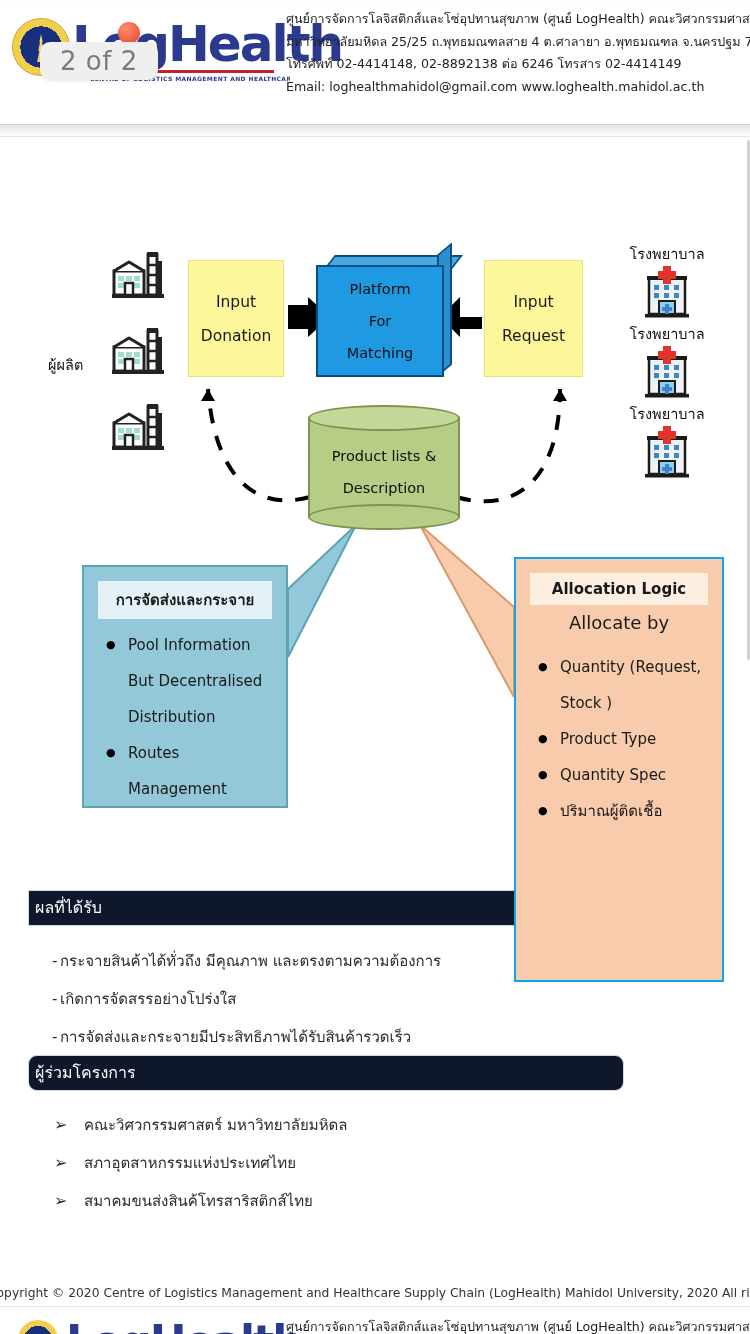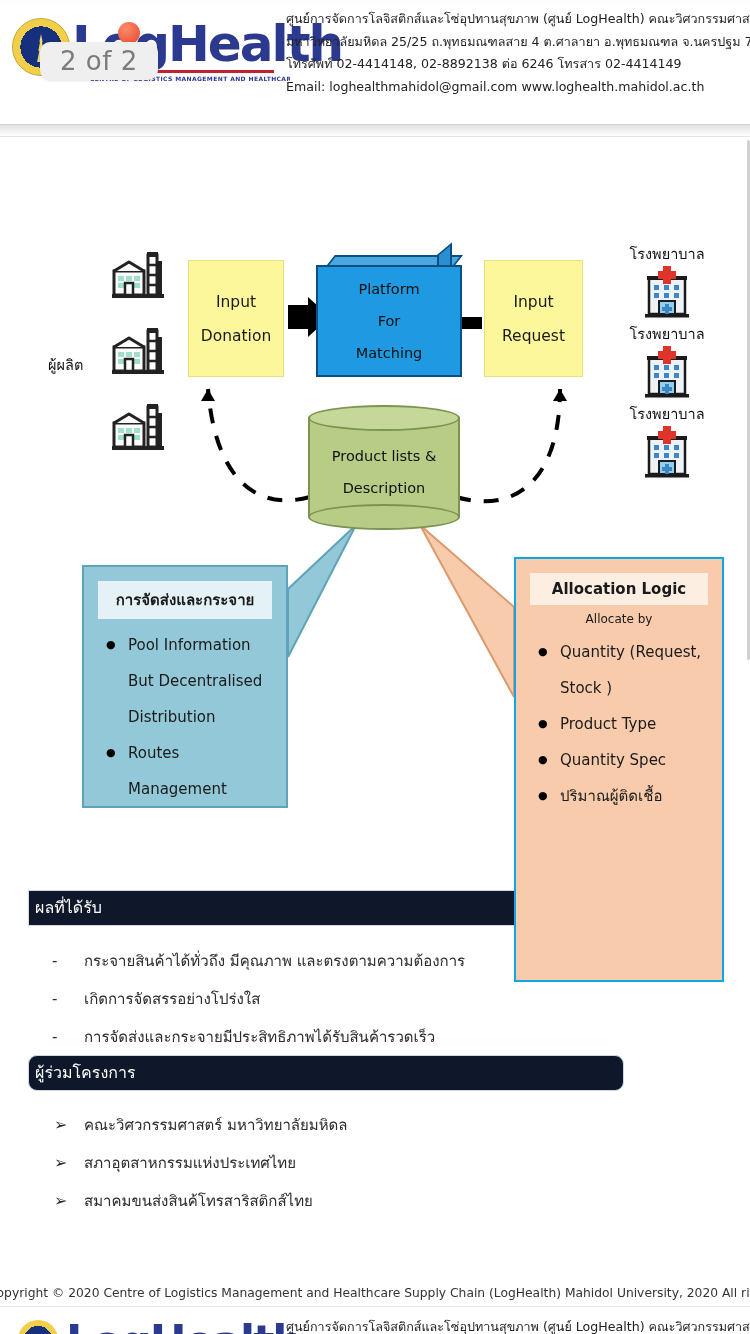--- a/index.html
+++ b/index.html
@@ -106,21 +106,21 @@
     position:absolute; left:8px; top:0; width:128px; height:14px;
     background:#4aa8e0; border:2px solid #0b4e84;
     transform:skewX(-38deg); transform-origin:bottom left;
   }
   .pf-side{
     position:absolute; right:0; top:0; width:15px; height:122px;
     background:#2a8fd0; border:2px solid #0b4e84;
     transform:skewY(-40deg); transform-origin:top left;
   }
   .pf-face{
-    position:absolute; left:0; top:10px; width:146px; height:112px;
+    position:absolute; left:0; top:10px; width:128px; height:112px;
     background:#1f9ae2; border:2px solid #0b4e84;
     display:flex; flex-direction:column; align-items:center; justify-content:center;
     font-size:14.5px; color:#111; line-height:32px;
   }
 
   
   .cyl{ position:absolute; left:308px; top:268px; width:152px; height:124px; }
   .cyl-body{
     position:absolute; left:0; top:12px; width:152px; height:100px;
     background:#b7cd86; border-left:2px solid #7d9450; border-right:2px solid #7d9450;
@@ -150,21 +150,21 @@
   .co-orange{
     left:514px; top:420px; width:210px; height:425px;
     background:#f7cbab; border:2px solid #0ea5e9;
   }
   .co-title{
     margin:14px 14px 4px 14px; padding:7px 4px;
     text-align:center; font-size:15px; font-weight:bold; color:#1a1a1a;
   }
   .co-blue .co-title{ background:#e4f2f7; }
   .co-orange .co-title{ background:#fdeee2; }
-  .co-sub{ text-align:center; font-size:12px; color:#1a1a1a; margin:7px 0 8px 0; }
+  .co-sub{ text-align:center; font-size:18px; color:#1a1a1a; margin:7px 0 16px 0; }
   .co-list{ list-style:none; margin:8px 0 0 0; padding:0 10px 0 22px; }
   .co-list li{
     position:relative; font-size:15px; color:#1a1a1a; line-height:36px; padding-left:22px;
   }
   .co-list li::before{
     content:"\25CF"; position:absolute; left:0; top:0; font-size:11px; color:#000;
   }
   .co-list li.cont::before{ content:""; }
 
   
@@ -183,21 +183,21 @@
     position:absolute; left:28px; width:596px; height:36px;
     background:#0f172a; border:1px solid #cfd8e3;
   }
   .bar span{
     position:absolute; left:6px; top:4px;
     color:#ffffff; font-size:16px; line-height:26px;
   }
   .dash-list{ position:absolute; left:0; width:750px; }
   .dash-item{
     position:relative; font-size:15px; color:#2c2c2c; line-height:38px;
-    padding-left:84px;
+    padding-left:60px;
   }
   .dash-item::before{
     content:"-"; position:absolute; left:52px; top:0; color:#2c2c2c;
   }
   .arr-item{
     position:relative; font-size:15px; color:#2c2c2c; line-height:38px;
     padding-left:84px;
   }
   .arr-item::before{
     content:"\27A2"; position:absolute; left:54px; top:0; color:#2c2c2c; font-size:16px;

